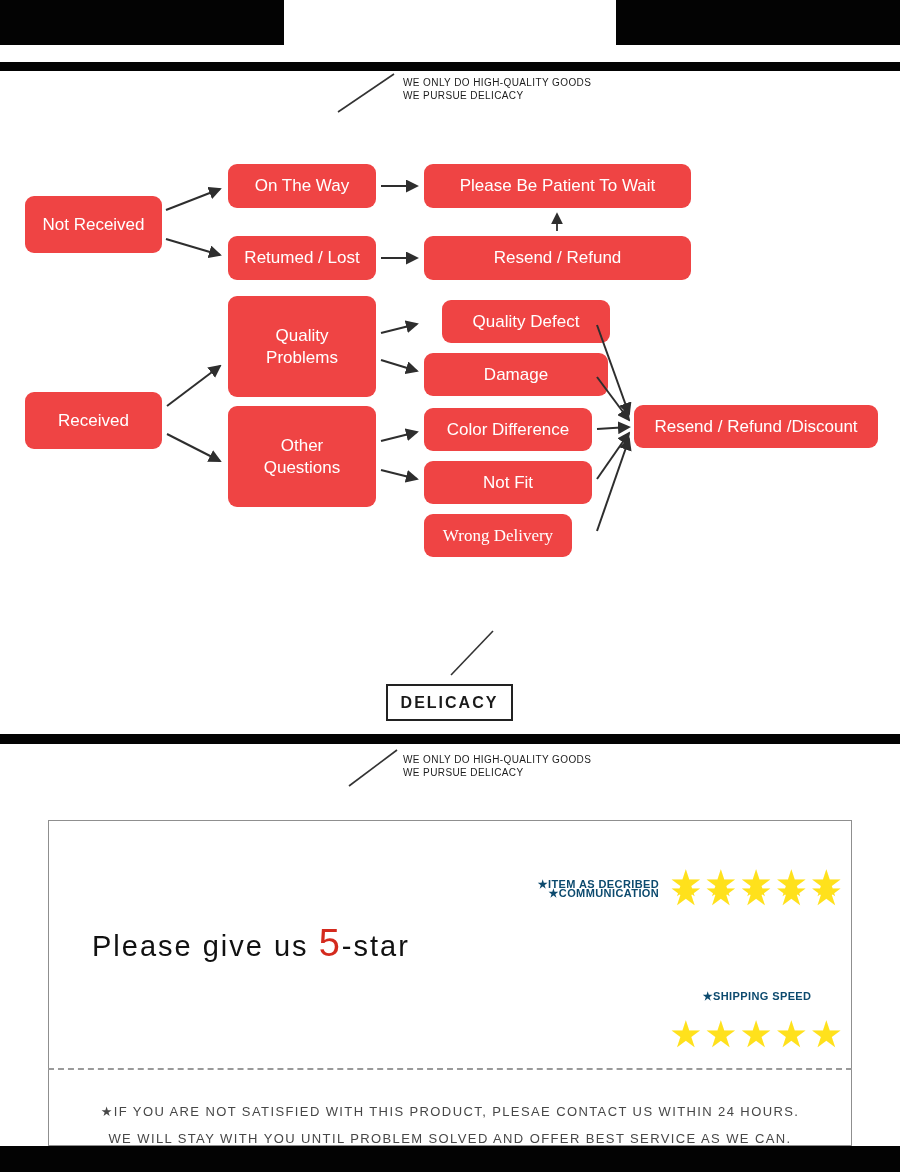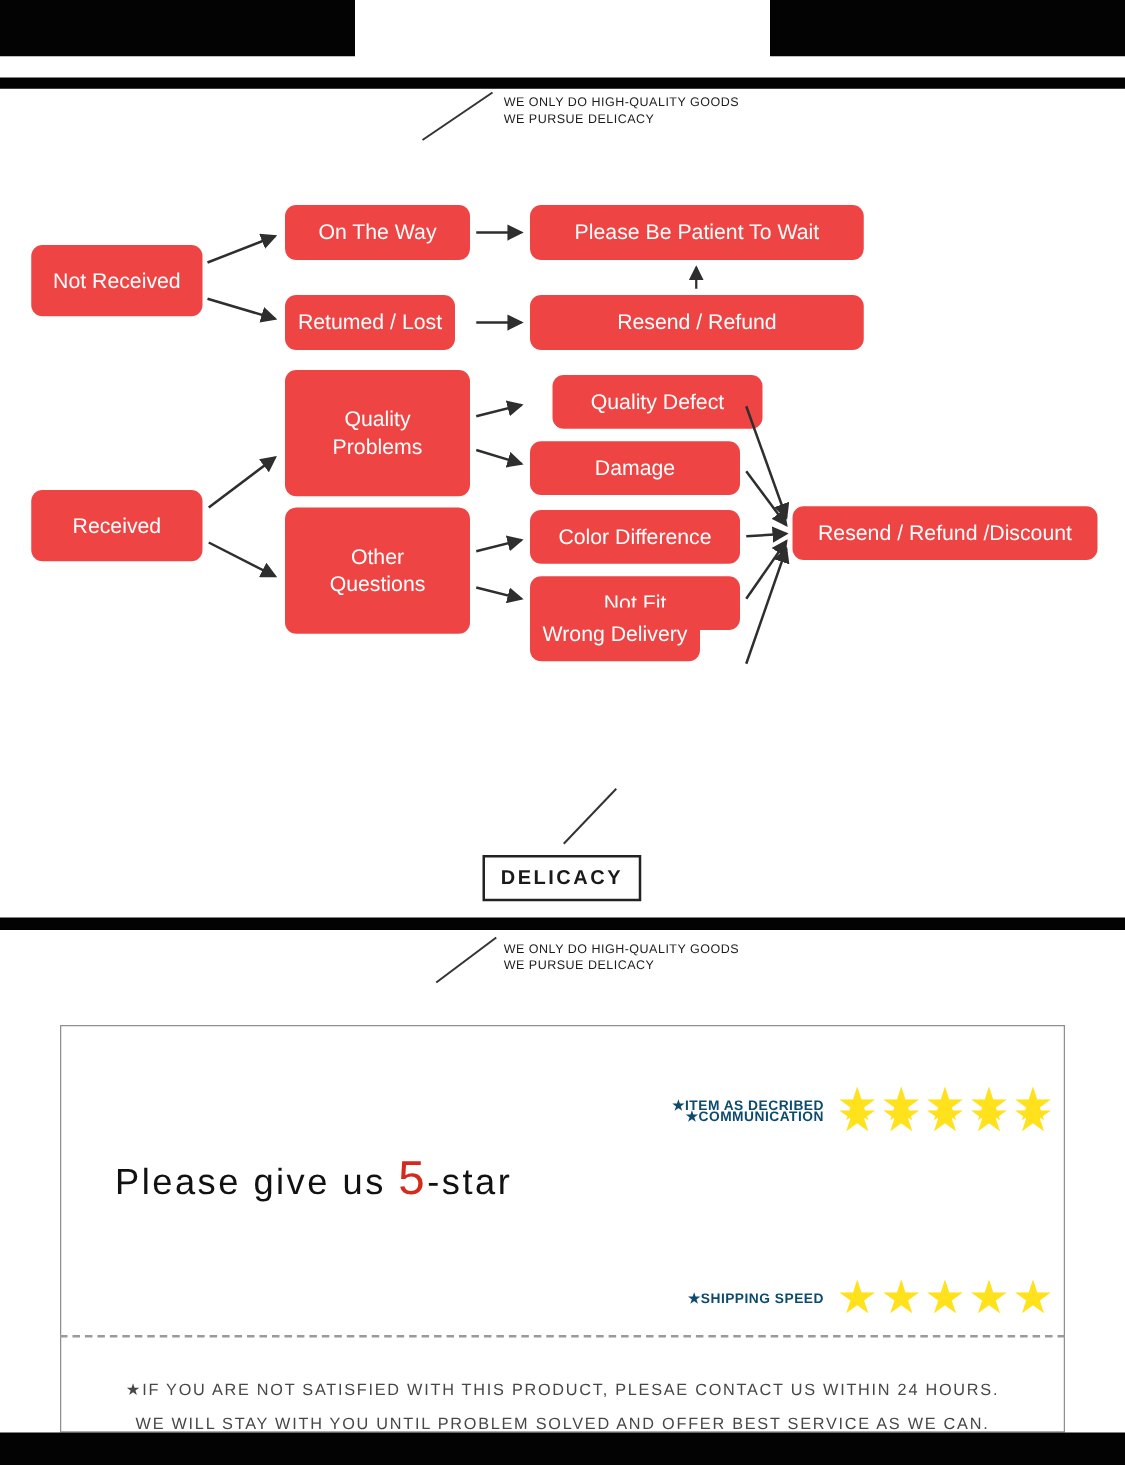--- a/index.html
+++ b/index.html
@@ -28,40 +28,40 @@
   .tagline-1 { left:403px; top:76px; }
   .tagline-2 { left:403px; top:753px; }
 
   
   .gbox { position:absolute; background:#ef4444; color:#fff; border-radius:9px;
           display:flex; flex-direction:column; align-items:center; justify-content:center;
           font-size:17px; line-height:1.25; text-align:center; }
   .b-not-received { left:25px;  top:196px; width:137px; height:57px; }
   .b-on-the-way   { left:228px; top:164px; width:148px; height:44px; }
   .b-be-patient   { left:424px; top:164px; width:267px; height:44px; }
-  .b-returned     { left:228px; top:236px; width:136px; height:44px; }
+  .b-returned     { left:228px; top:236px; width:148px; height:44px; }
   .b-resend       { left:424px; top:236px; width:267px; height:44px; }
   .b-quality-prob { left:228px; top:296px; width:148px; height:101px; }
   .b-received     { left:25px;  top:392px; width:137px; height:57px; }
   .b-other-q      { left:228px; top:406px; width:148px; height:101px; }
   .b-q-defect     { left:424px; top:300px; width:168px; height:43px;margin-left:18px; }
-  .b-damage       { left:424px; top:353px; width:168px; height:43px; }
+  .b-damage       { left:424px; top:353px; width:184px; height:43px; }
   .b-color-diff   { left:424px; top:408px; width:168px; height:43px; }
   .b-not-fit      { left:424px; top:461px; width:168px; height:43px; }
-  .b-wrong-del    { left:424px; top:486px; width:136px; height:43px; }
+  .b-wrong-del    { left:424px; top:514px; width:148px; height:43px;font-family:Liberation Serif, serif; }
   .b-outcome      { left:634px; top:405px; width:244px; height:43px; font-size:17px; }
 
   .arrows { position:absolute; left:0; top:0; width:900px; height:700px; pointer-events:none; }
 
   
   .feedback-panel { position:absolute; left:48px; top:820px; width:804px; height:326px; border:1px solid #8f8f8f; background:#fff; }
   .plea { position:absolute; left:92px; top:922px; font-size:29px; letter-spacing:2px; color:#111; }
   .plea .num { color:#d42a1e; font-size:38px; }
   .rating-row { position:absolute; right:55px; display:flex; align-items:center; gap:10px; }
-  .rr-1 { top:862px; } .rr-2 { top:871px; } .rr-3 { top:1016px; }
+  .rr-1 { top:862px; } .rr-2 { top:871px; } .rr-3 { top:990px;flex-direction:column; }
   .rating-label { font-size:11px; font-weight:700; color:#0c4a6e; letter-spacing:0.4px; }
   .rating-stars { color:#ffe11c; font-size:37px; line-height:44px; letter-spacing:2px; white-space:nowrap; }
   .dashed-line { position:absolute; left:48px; top:1068px; width:804px; border-top:2px dashed #9a9a9a; }
   .note { position:absolute; left:48px; width:804px; text-align:center; color:#474747; font-size:13px; letter-spacing:1.4px; }
   .note-1 { top:1104px; }
   .note-2 { top:1131px; }
 </style>
 </head>
 <body>
 

